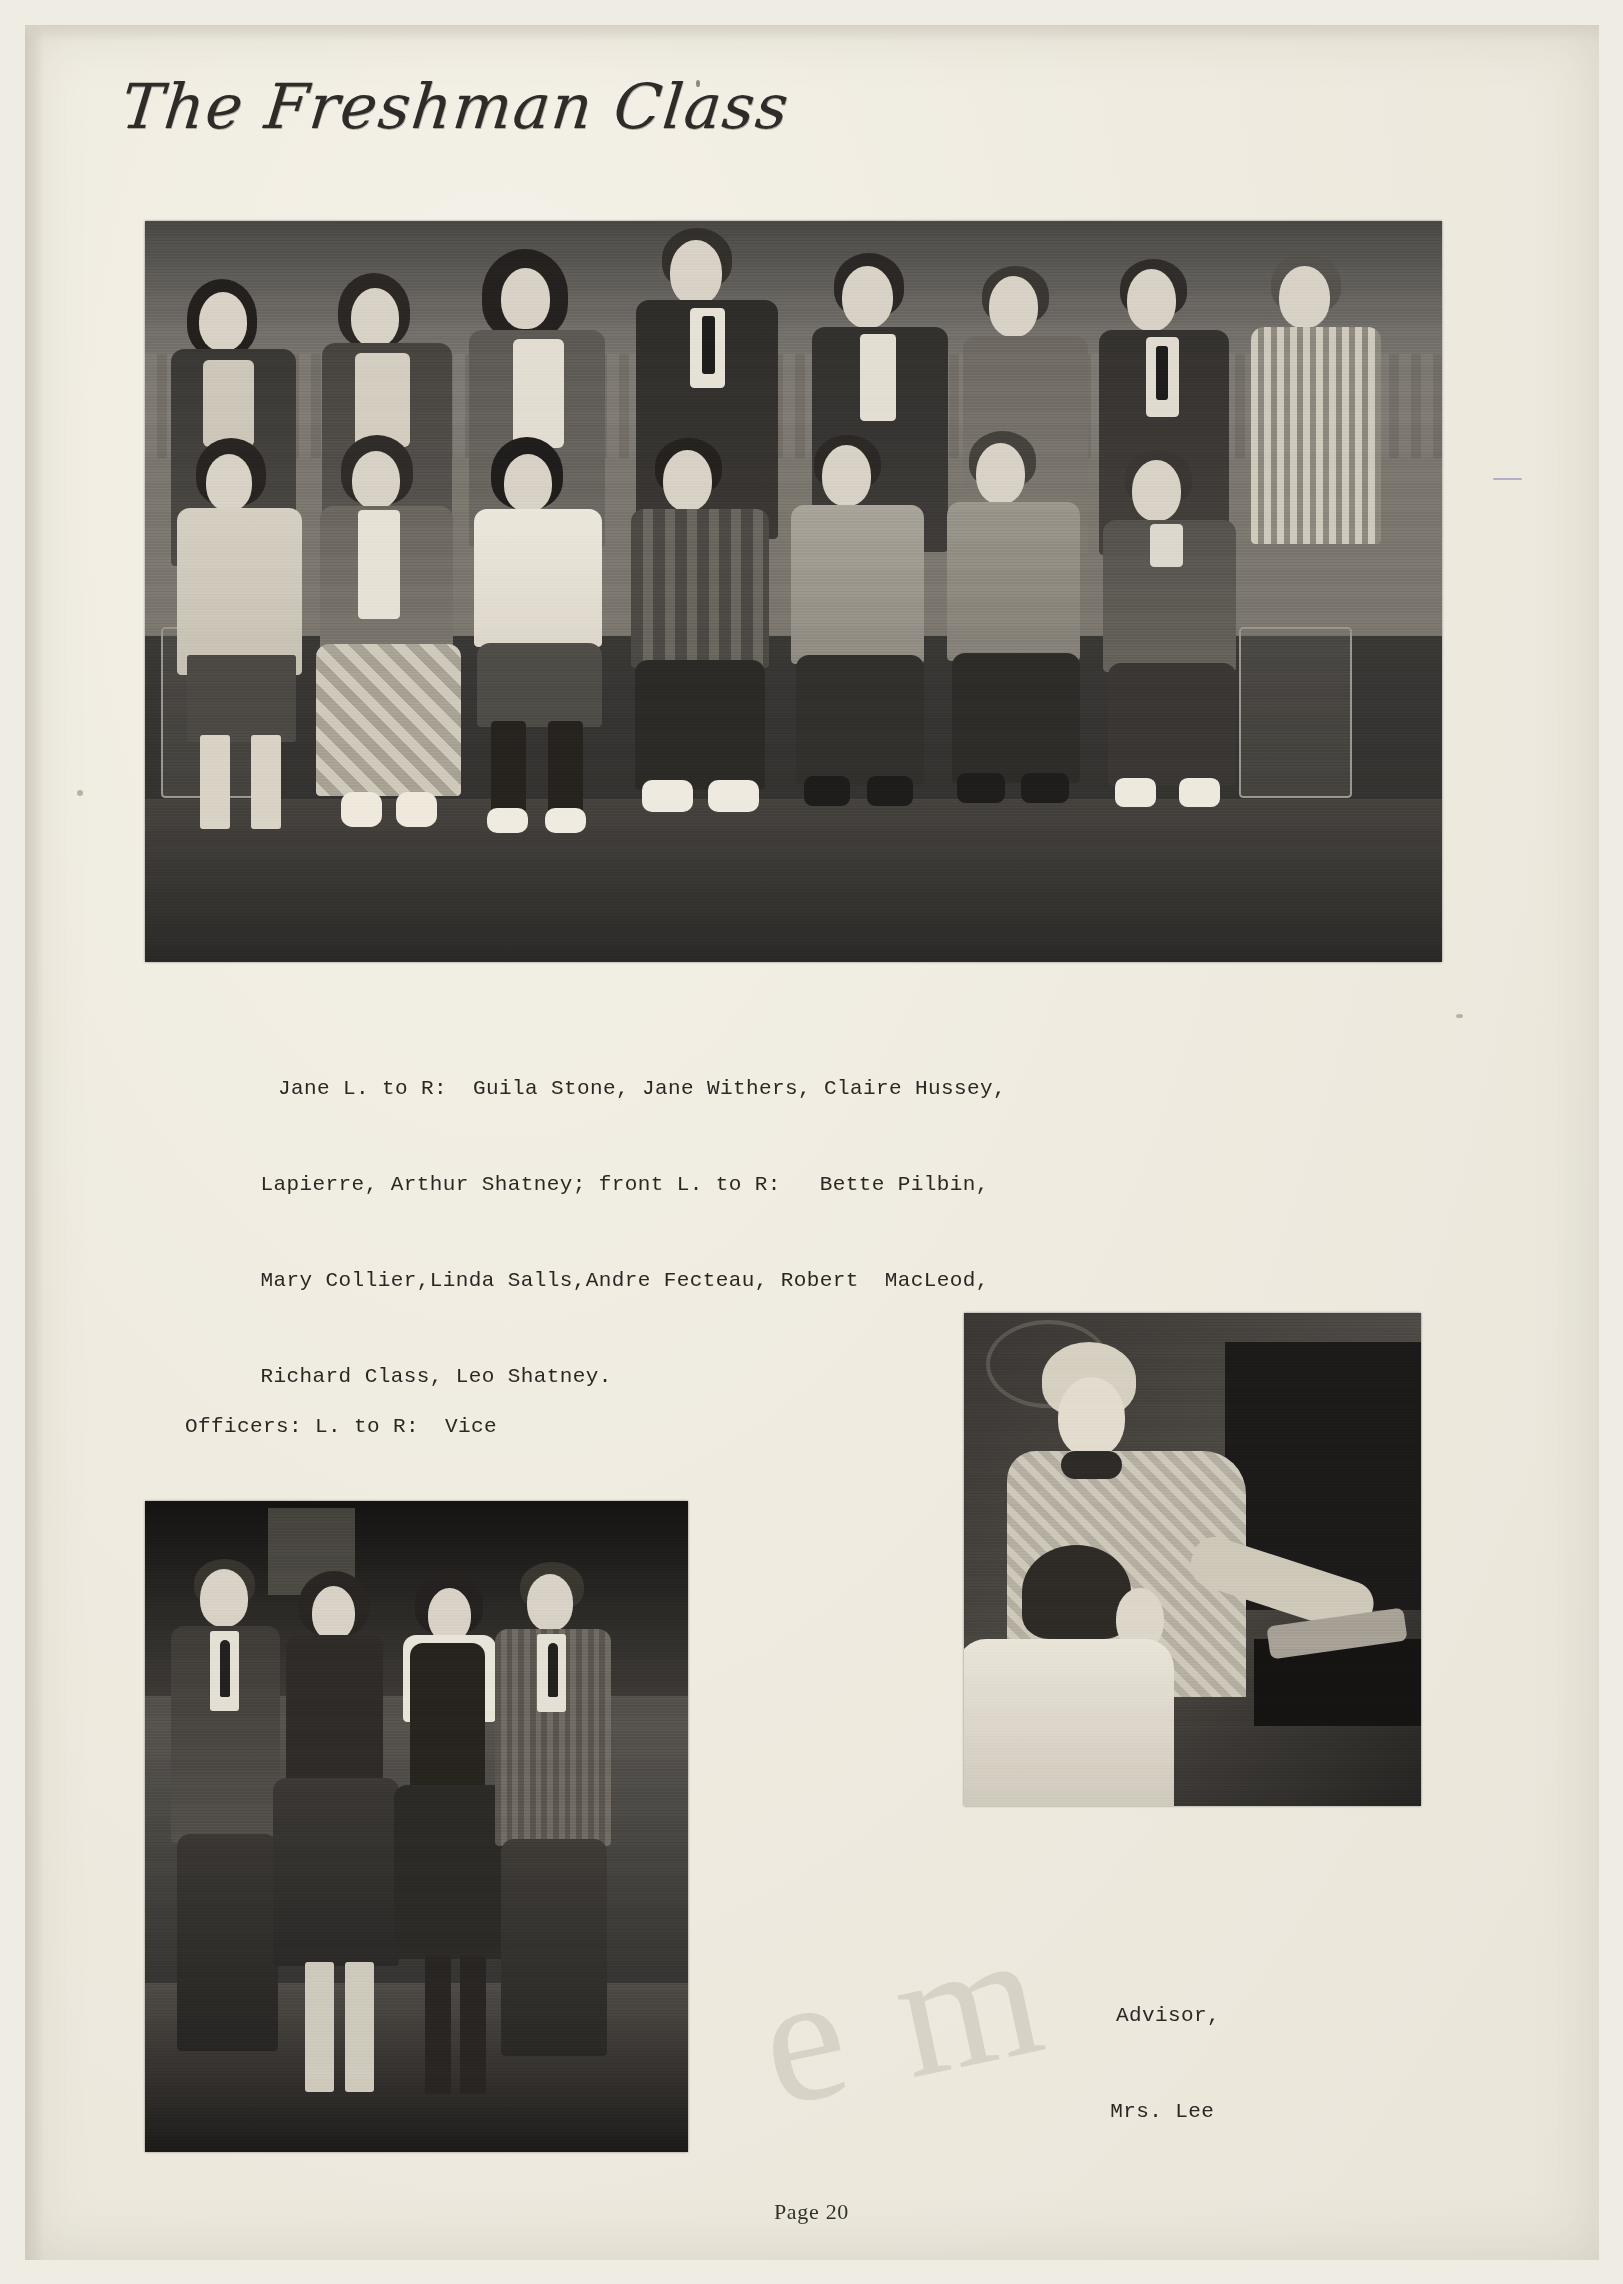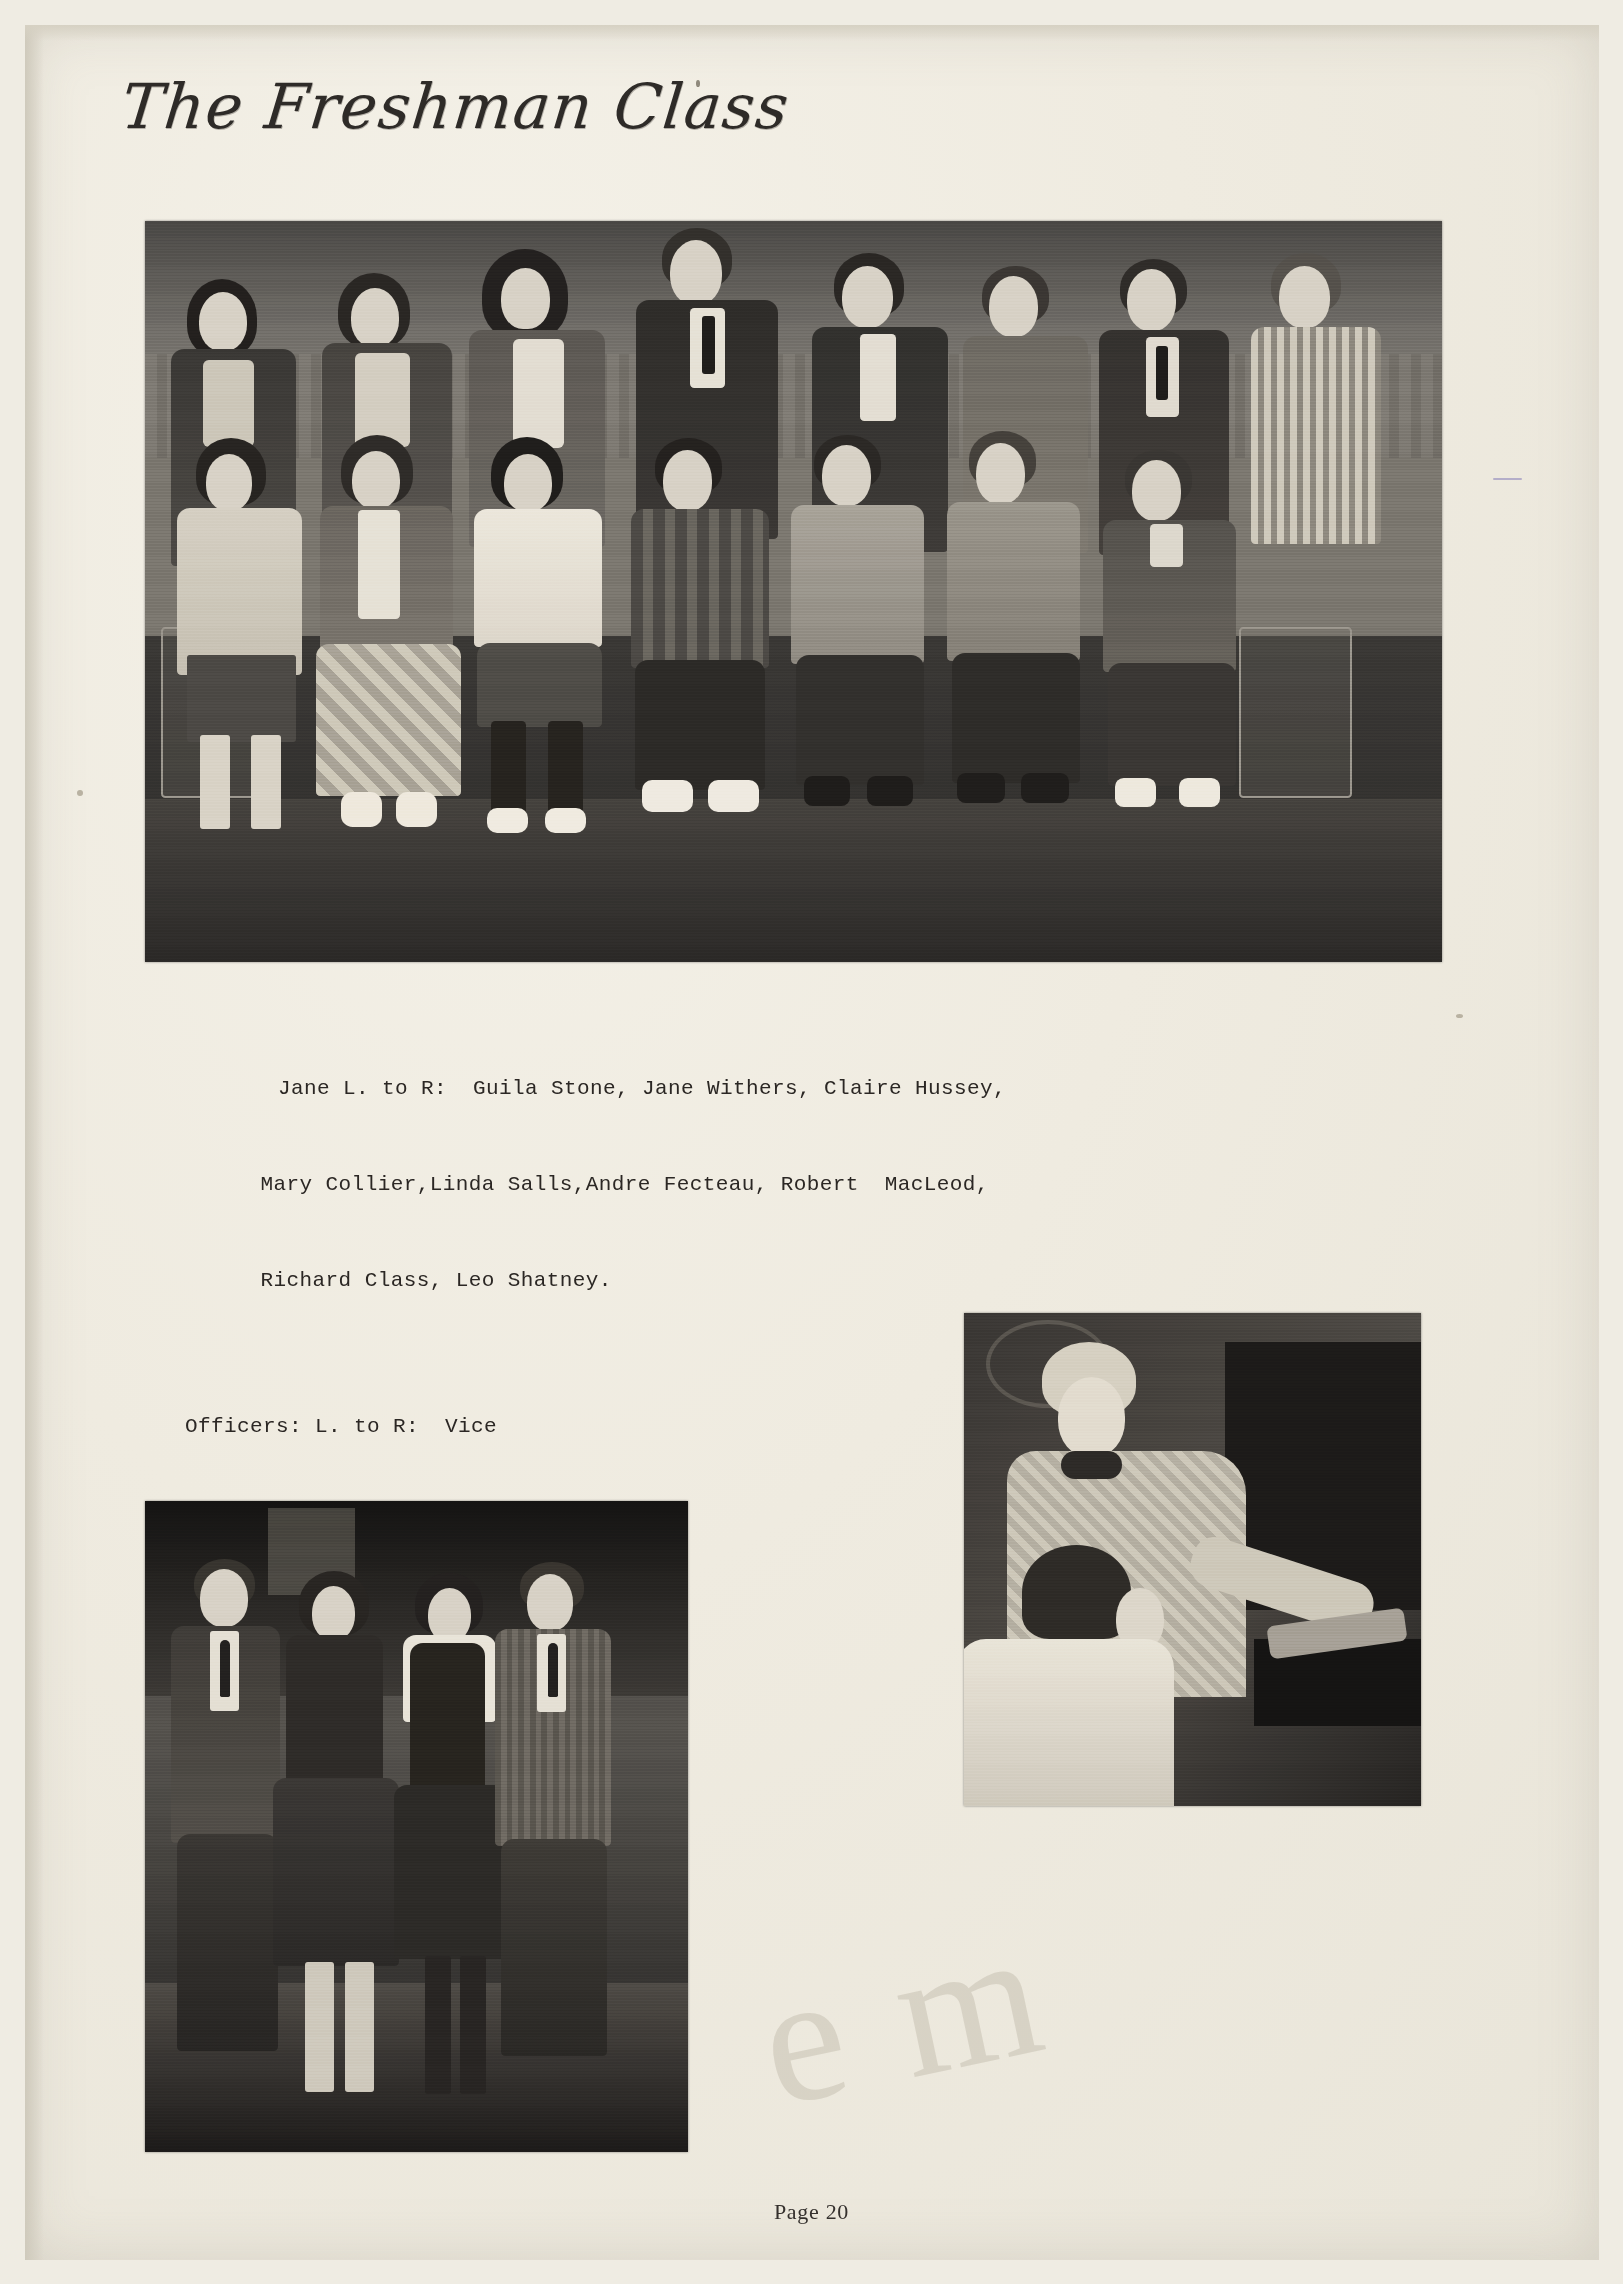--- a/index.html
+++ b/index.html
@@ -300,20 +300,21 @@
       <div class="body" style="left:-1.4px; top:213px; width:128px; height:123px; background:#3a3734;"></div>
       <div class="body" style="left:5.8px; top:328px; width:41px; height:29px; background:#eee9de; border-radius:8.7px;"></div>
       <div class="body" style="left:70px; top:328px; width:41px; height:29px; background:#eee9de; border-radius:8.7px;"></div>
     </div>
 
     <div class="grain"></div>
   </div>
 
   <div class="caption" id="group-caption">
     <div>Jane L. to R:  Guila Stone, Jane Withers, Claire Hussey,</div>
+    <div style="margin-left:-17.4px;">Lapierre, Arthur Shatney; front L. to R:   Bette Pilbin,</div>
     <div style="margin-left:-17.4px;">Mary Collier,Linda Salls,Andre Fecteau, Robert  MacLeod,</div>
     <div style="margin-left:-17.4px;">Richard Class, Leo Shatney.</div>
   </div>
 
   <div class="caption" id="officers-caption">
     <div>Officers: L. to R:  Vice</div>
     <div style="margin-left:-4.3px;">Pres.Donnie, Pres. Nancy</div>
     <div style="margin-left:-4.3px;">Sec.Guila, Treas.Ernest.</div>
   </div>
 
@@ -380,20 +381,24 @@
       <div class="head" style="left:145px; top:43px; width:48px; height:62px; background:#ddd7ca;"></div>
       <div class="body" style="left:-14.5px; top:94px; width:217px; height:174px; background:linear-gradient(to bottom,#e9e4d8,#cfc9bc); border-radius:29px 29px 0 0;"></div>
     </div>
 
     <div style="position:absolute; left:290px; top:326px; width:167px; height:87px; background:#151413;"></div>
     <div style="position:absolute; left:304px; top:304px; width:138px; height:33px; background:#a6a096; border-radius:7.2px; transform:rotate(-8deg);"></div>
 
     <div class="grain"></div>
   </div>
 
+  <div class="caption" id="advisor-caption">
+    <div>Advisor,</div>
+    <div style="margin-left:-5.8px;">Mrs. Lee</div>
+  </div>
 
   <div class="page-number">Page 20</div>
 
   <div class="speck" style="left:77px; top:790px; width:5.8px; height:5.8px;"></div>
   <div class="speck" style="left:1456px; top:1014px; width:7.2px; height:4.3px;"></div>
   <div class="speck" style="left:696px; top:80px; width:4.3px; height:7.2px; background:#8f897c;"></div>
   <div class="speck" style="left:1493px; top:478px; width:29px; height:2.2px; background:#b4aec9; border-radius:1.4px;"></div>
 </div>
 
 

